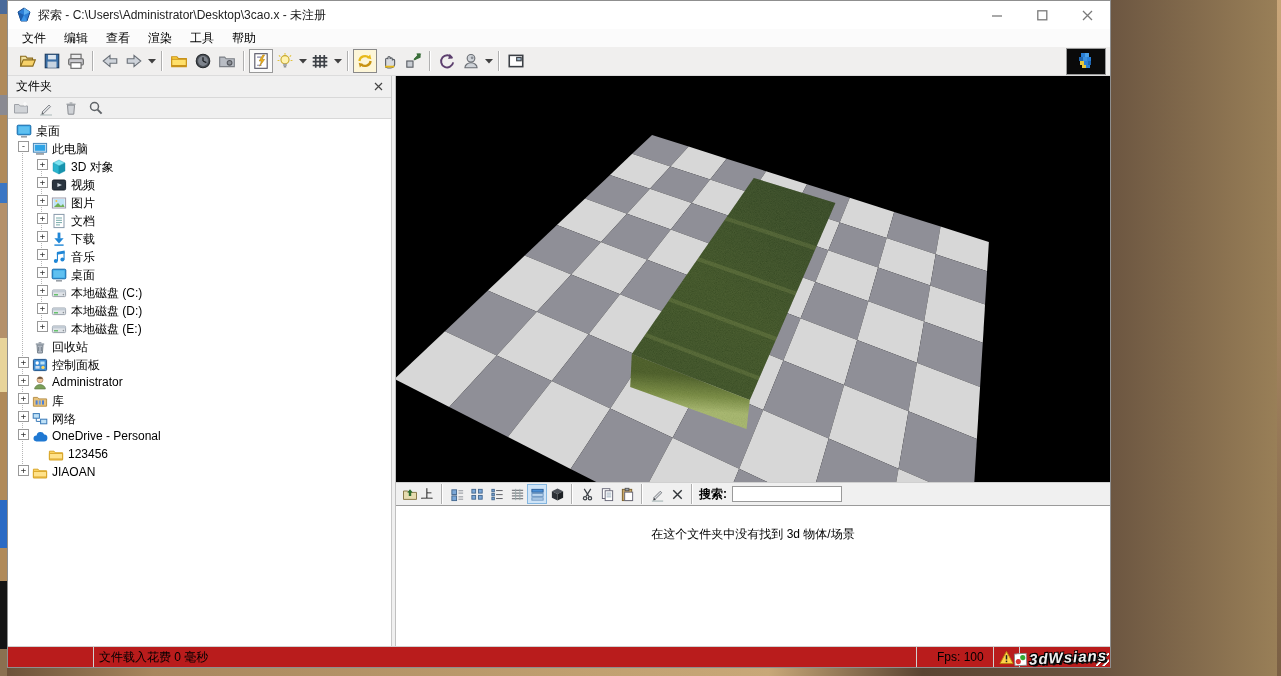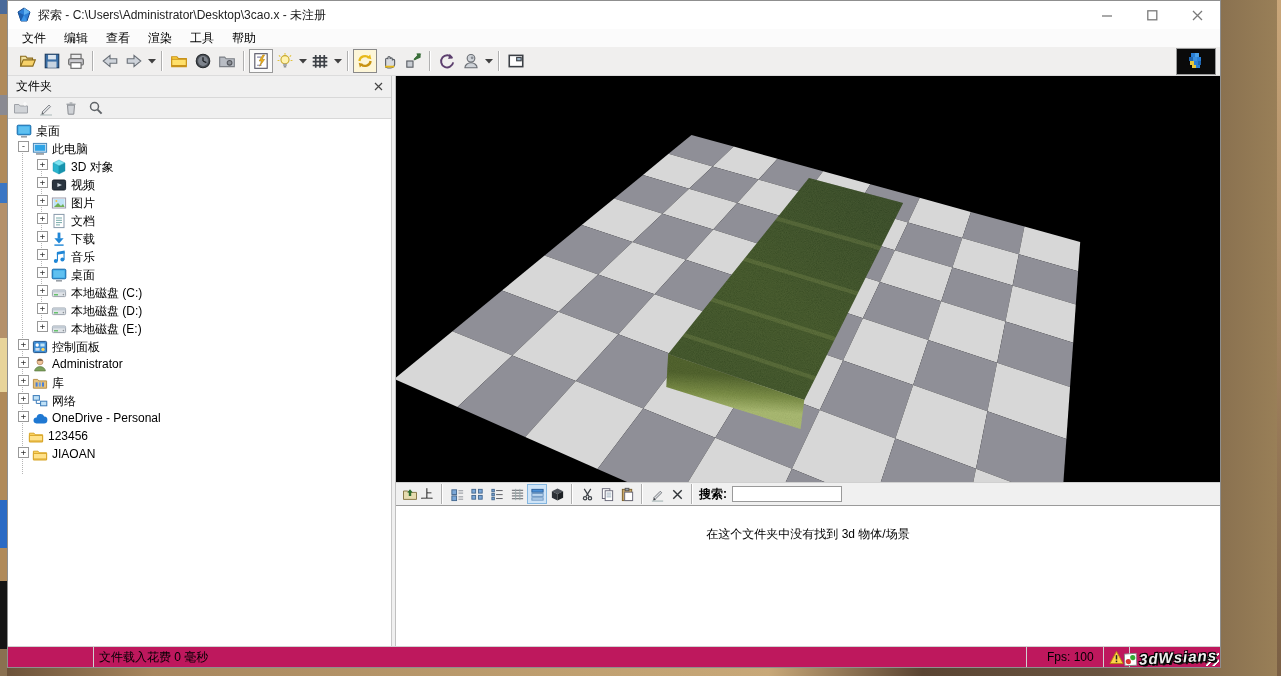--- a/index.html
+++ b/index.html
@@ -5,21 +5,21 @@
   html,body{margin:0;padding:0;}
   body{
     width:1281px;height:676px;position:relative;overflow:hidden;
     font-family:"Liberation Sans","DejaVu Sans",sans-serif;font-size:12px;color:#000;
     background:linear-gradient(90deg,#6a5038 0,#a8875e 12%,#c0a070 45%,#c8a878 60%,#5a4432 72%,#6a5440 86%,#9a8058 100%);
   }
   
   .desk-left{position:absolute;left:0;top:0;width:7px;height:676px;
     background:linear-gradient(180deg,#4a6a9a 0 2%,#b08a5a 2% 14%,#8a8a92 14% 17%,#b08a5a 17% 27%,#3a76c4 27% 30%,#b4906a 30% 50%,#e8d49a 50% 58%,#b08a5a 58% 74%,#2a6ac4 74% 81%,#b08a5a 81% 86%,#141414 86% 96%,#8a7050 96% 100%);}
   .desk-right{position:absolute;right:0;top:0;width:4px;height:676px;background:linear-gradient(180deg,#caa77a,#7a5f44);}
-  .window{position:absolute;left:7px;top:0;width:1214px;height:668px;box-sizing:border-box;
+  .window{position:absolute;left:7px;top:0;width:1104px;height:668px;box-sizing:border-box;
     border:1px solid #8f8f8f;background:#f0f0f0;display:flex;flex-direction:column;}
   
   .titlebar{height:28px;background:#fff;display:flex;align-items:center;flex:0 0 auto;}
   .app-icon{width:16px;height:16px;margin:0 6px 0 8px;flex:0 0 auto;}
   .title-text{color:#222;white-space:nowrap;}
   .win-controls{margin-left:auto;display:flex;height:100%;}
   .win-btn{width:45px;height:100%;display:flex;align-items:center;justify-content:center;}
   .win-btn svg{stroke:#7a7a7a;}
   
   .menubar{height:18px;background:#fbfbfb;display:flex;align-items:center;padding-left:5px;flex:0 0 auto;}
@@ -52,21 +52,21 @@
   .viewport svg{display:block;width:100%;height:100%;}
   
   .sec-toolbar{height:22px;flex:0 0 auto;background:#f0f0f0;display:flex;align-items:center;padding-left:4px;border-bottom:1px solid #9a9a9a;border-top:1px solid #d0d0d0;}
   .sec-toolbar .tb-btn{width:20px;height:20px;}
   .sec-toolbar .tb-btn.active{background:#cfe4f7;border:1px solid #84b6e0;}
   .up-label{margin:0 4px 0 1px;}
   .search-label{margin:0 5px 0 2px;font-weight:bold;}
   .search-input{width:104px;height:14px;border:1px solid #9a9a9a;background:#fff;font-size:11px;padding:0 2px;}
   .listpanel{flex:1;background:#fff;text-align:center;padding-top:20px;}
   
-  .statusbar{height:20px;flex:0 0 auto;background:#be185d;display:flex;align-items:center;border-top:1px solid #d0d0d0;position:relative;}
+  .statusbar{height:20px;flex:0 0 auto;background:#b91c1c;display:flex;align-items:center;border-top:1px solid #d0d0d0;position:relative;}
   .sb-cell{height:100%;display:flex;align-items:center;padding:0 5px;border-right:1px solid #d0d0d0;box-sizing:border-box;}
   .sb-a{width:86px;}
   .sb-msg{flex:1;}
   .sb-fps{width:62px;margin-left:15px;}
   .sb-warn{width:26px;justify-content:center;}
   .sb-grip{width:90px;border-right:none;position:relative;}
   .grip{position:absolute;right:1px;bottom:1px;width:13px;height:13px;
     background:repeating-linear-gradient(135deg,transparent 0 3px,#aaa 3px 4px,#fff 4px 5px);}
   .watermark{position:absolute;right:3px;bottom:1px;z-index:5;display:flex;align-items:center;gap:2px;transform:rotate(-3deg);}
   .wm-text{font:bold italic 15px "Liberation Sans",sans-serif;letter-spacing:1px;color:#efefef;
@@ -449,20 +449,32 @@
               <svg viewBox="0 0 16 16">
                 <rect x="1.4" y="5" width="13.2" height="6.6" rx="1" fill="#dfe3e8" stroke="#9aa2ac"></rect>
                 <rect x="1.4" y="5" width="13.2" height="2.4" fill="#c2cbd4"></rect>
                 <rect x="3" y="9.2" width="4" height="1.2" fill="#49b84f"></rect>
                 <circle cx="12.4" cy="9.6" r=".8" fill="#8a9096"></circle>
               </svg>
             </span>
             <span>本地磁盘 (E:)</span>
           </div>
           <div class="trow" style="padding-left: 10px;">
+            <span class="exp hid"></span>
+            <span class="ticon">
+              <svg viewBox="0 0 16 16">
+                <path d="M5 6 h6 l-.6 8 h-4.8 z" fill="#aeb6c0" stroke="#7c8690"></path>
+                <rect x="3.8" y="4.4" width="8.4" height="1.4" fill="#8b95a0"></rect>
+                <rect x="6.6" y="3.2" width="2.8" height="1.2" fill="#8b95a0"></rect>
+                <path d="M6.6 8 v4 M9.4 8 v4" stroke="#7c8690"></path>
+              </svg>
+            </span>
+            <span>回收站</span>
+          </div>
+          <div class="trow" style="padding-left: 10px;">
             <span class="exp">+</span>
             <span class="ticon">
               <svg viewBox="0 0 16 16">
                 <rect x="1.4" y="2.4" width="13.2" height="11.2" rx="1" fill="#3f8fd6" stroke="#23568c"></rect>
                 <circle cx="5.2" cy="6" r="1.7" fill="#fff"></circle>
                 <rect x="8.4" y="4.5" width="4.2" height="3" fill="#bfe4f7"></rect>
                 <rect x="3.4" y="9" width="4.2" height="2.7" fill="#cddcec"></rect>
                 <circle cx="11" cy="10.4" r="1.7" fill="#ffd75e"></circle>
               </svg>
             </span>
@@ -504,21 +516,21 @@
           </div>
           <div class="trow" style="padding-left: 10px;">
             <span class="exp">+</span>
             <span class="ticon">
               <svg viewBox="0 0 16 16">
                 <path d="M4.4 12.4 a3 3 0 0 1 .2-6 a4 4 0 0 1 7.6-1 a3 3 0 0 1-.6 7 z" fill="#1f78d2"></path>
               </svg>
             </span>
             <span>OneDrive - Personal</span>
           </div>
-          <div class="trow" style="padding-left: 6px;">
+          <div class="trow" style="padding-left: 26px;">
             <span class="exp hid"></span>
             <span class="ticon">
               <svg viewBox="0 0 16 16">
                 <path d="M1.4 4.2 h4.6 l1.4 1.6 h7.2 v7.2 h-13.2 z" fill="#ffd664" stroke="#d8a528"></path>
                 <path d="M1.4 6.4 h13.2 v5.6 h-13.2 z" fill="#ffe28a" stroke="#d8a528"></path>
               </svg>
             </span>
             <span>123456</span>
           </div>
           <div class="trow" style="padding-left: 10px;">

